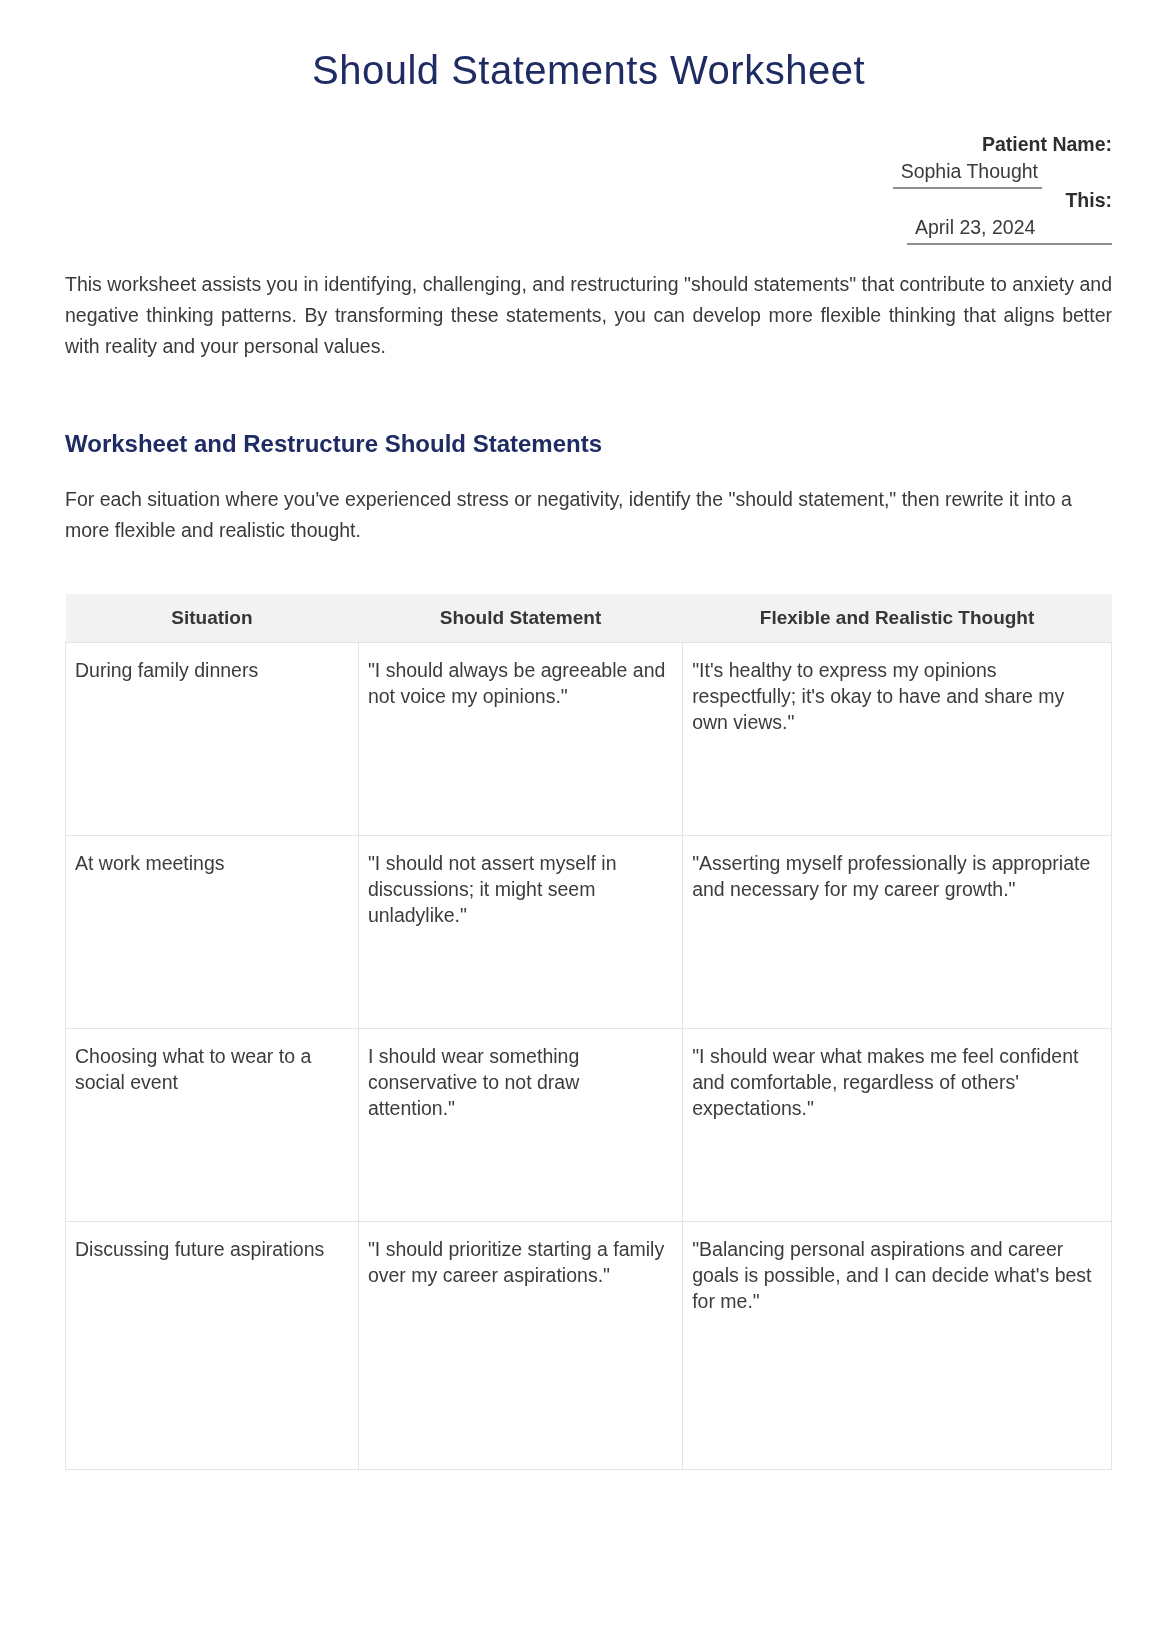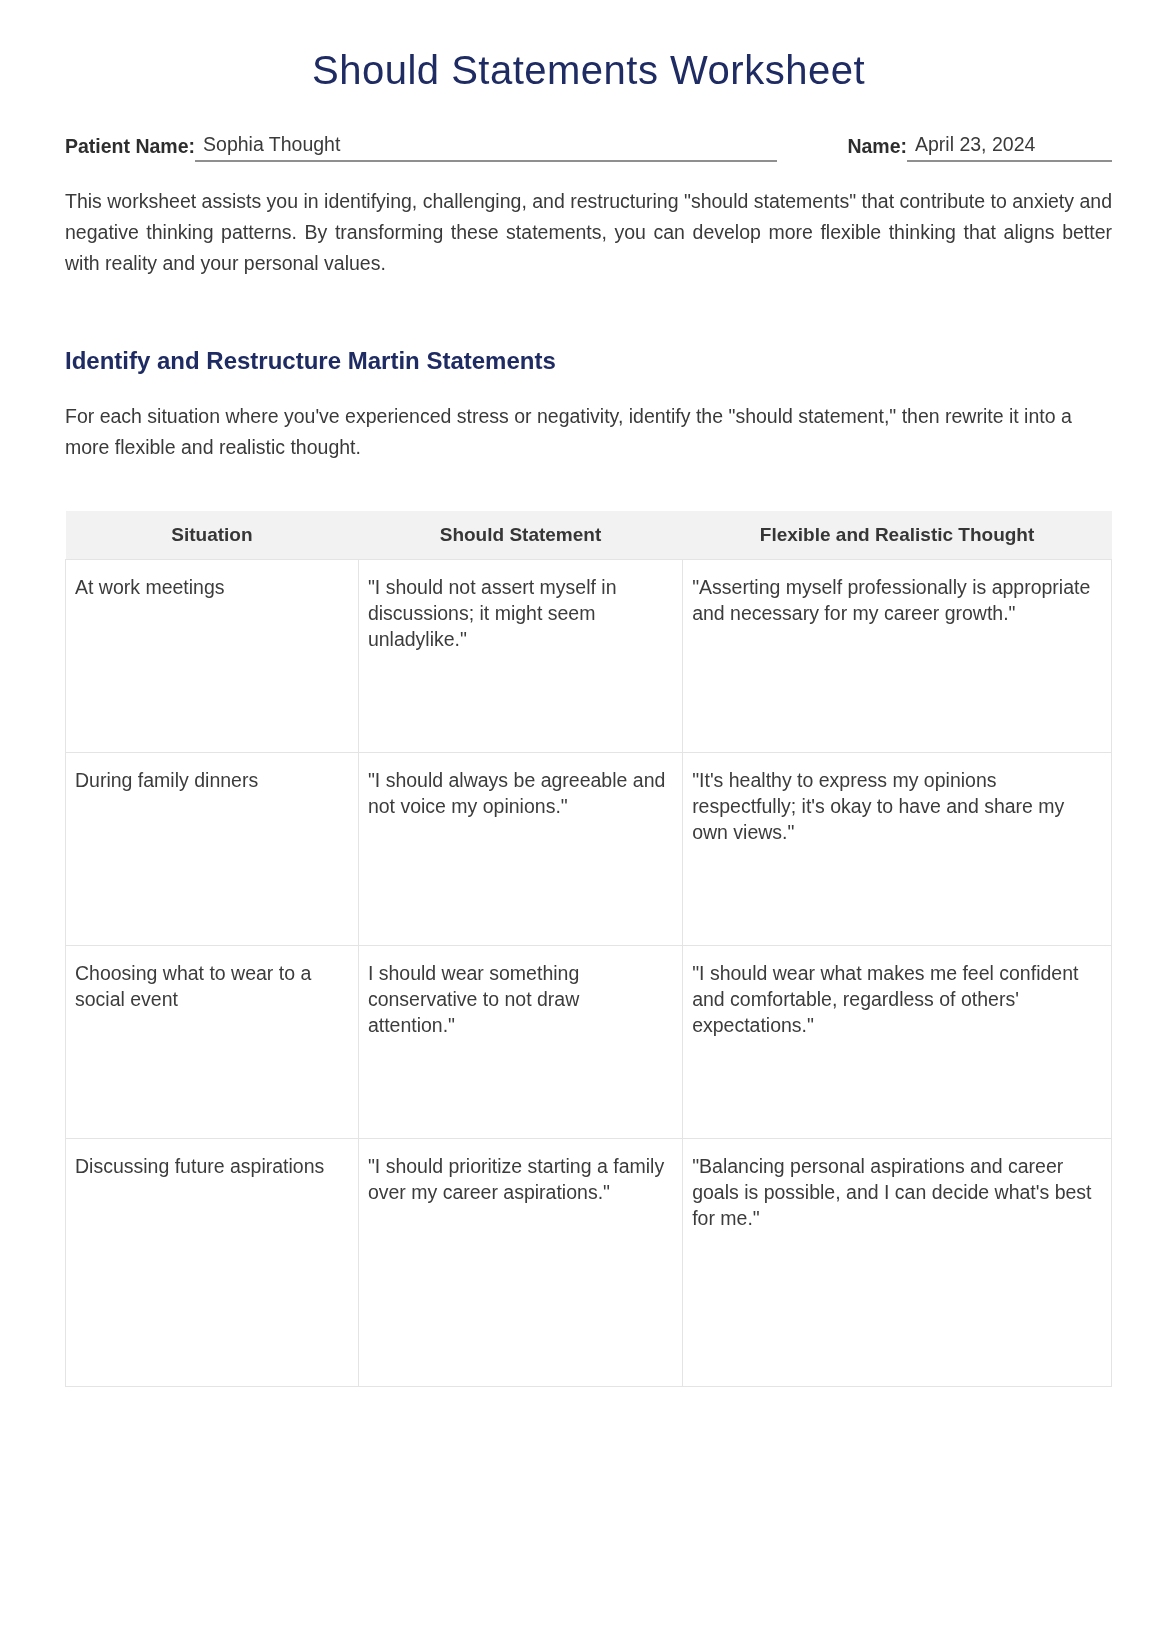--- a/index.html
+++ b/index.html
@@ -22,20 +22,21 @@
     font-weight: normal;
     color: #1f2b63;
     letter-spacing: 0.5px;
   }
   .meta-row {
     display: flex;
     align-items: flex-end;
     margin-top: 40px;
     font-size: 19.5px;
     color: #2e2e2e;
+    flex-direction: column;
   }
   .meta-label {
     font-weight: bold;
     white-space: nowrap;
     padding-bottom: 4px;
   }
   .meta-value {
     border-bottom: 2px solid #8f8f8f;
     padding: 0 4px 4px 8px;
     color: #3a3a3a;
@@ -102,53 +103,53 @@
 </head>
 <body>
 
 <div class="page">
 
   <h1 class="page-title">Should Statements Worksheet</h1>
 
   <div class="meta-row">
     <span class="meta-label">Patient Name:</span>
     <span class="meta-value patient-value">Sophia Thought</span>
-    <span class="meta-label">Name:</span>
+    <span class="meta-label">This:</span>
     <span class="meta-value date-value">April 23, 2024</span>
   </div>
 
   <p class="intro">This worksheet assists you in identifying, challenging, and restructuring "should statements" that contribute to anxiety and negative thinking patterns. By transforming these statements, you can develop more flexible thinking that aligns better with reality and your personal values.</p>
 
-  <h2 class="section-heading">Identify and Restructure Martin Statements</h2>
+  <h2 class="section-heading">Worksheet and Restructure Should Statements</h2>
 
   <p class="instructions">For each situation where you've experienced stress or negativity, identify the "should statement," then rewrite it into a more flexible and realistic thought.</p>
 
   <table class="worksheet">
     <colgroup>
       <col class="c1">
         <col class="c2">
         <col class="c3">
     </colgroup>
     <thead>
       <tr>
         <th>Situation</th>
         <th>Should Statement</th>
         <th>Flexible and Realistic Thought</th>
       </tr>
     </thead>
     <tbody>
       <tr class="row-std">
+        <td>During family dinners</td>
+        <td>"I should always be agreeable and not voice my opinions."</td>
+        <td>"It's healthy to express my opinions respectfully; it's okay to have and share my own views."</td>
+      </tr>
+      <tr class="row-std">
         <td>At work meetings</td>
         <td>"I should not assert myself in discussions; it might seem unladylike."</td>
         <td>"Asserting myself professionally is appropriate and necessary for my career growth."</td>
-      </tr>
-      <tr class="row-std">
-        <td>During family dinners</td>
-        <td>"I should always be agreeable and not voice my opinions."</td>
-        <td>"It's healthy to express my opinions respectfully; it's okay to have and share my own views."</td>
       </tr>
       <tr class="row-std">
         <td>Choosing what to wear to a social event</td>
         <td>I should wear something conservative to not draw attention."</td>
         <td>"I should wear what makes me feel confident and comfortable, regardless of others' expectations."</td>
       </tr>
       <tr class="row-tall">
         <td>Discussing future aspirations</td>
         <td>"I should prioritize starting a family over my career aspirations."</td>
         <td>"Balancing personal aspirations and career goals is possible, and I can decide what's best for me."</td>

